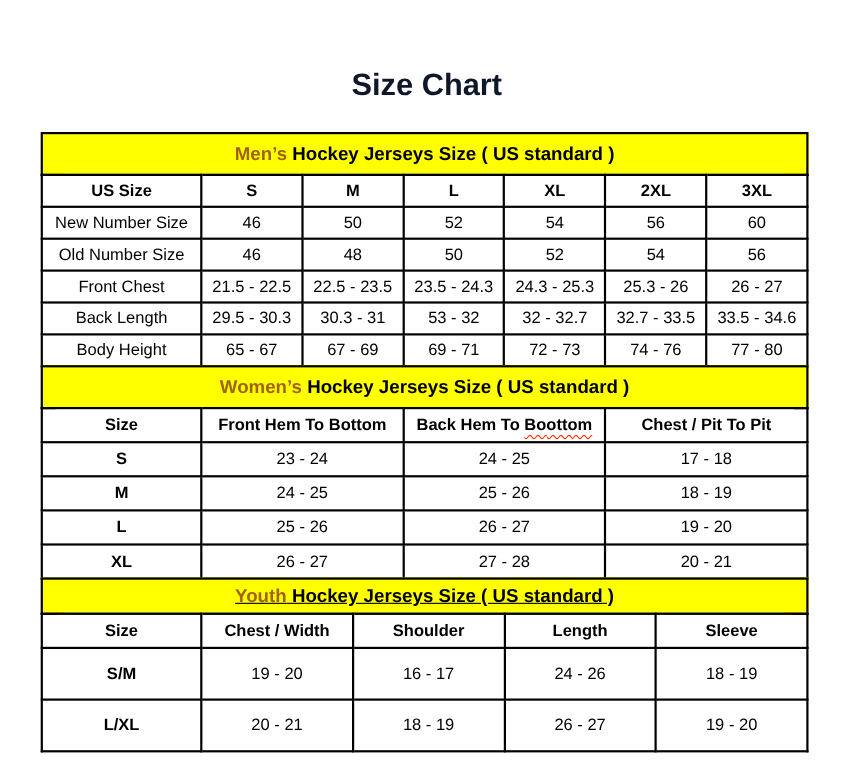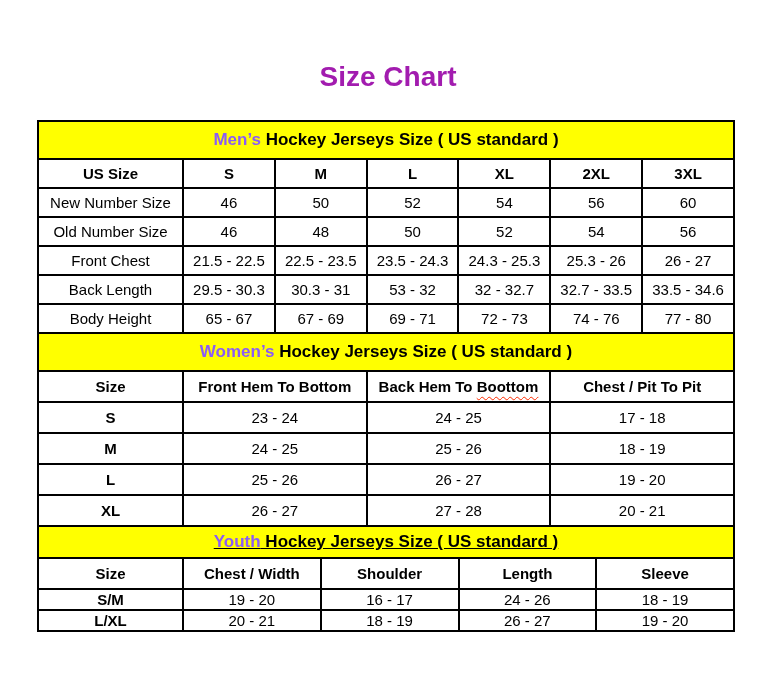--- a/index.html
+++ b/index.html
@@ -2,46 +2,46 @@
 <html><head>
 <meta charset="utf-8">
 <style>
   html, body { margin:0; padding:0; }
   body {
     width:776px; height:692px; background:#ffffff; overflow:hidden;
     font-family:"Liberation Sans", sans-serif; color:#000;
   }
   .page-title {
     margin:60px 0 26px 0; text-align:center;
-    font-size:28px; font-weight:bold; color:#a21caf; line-height:34px;
+    font-size:28px; font-weight:bold; color:#0f172a; line-height:34px;
   }
   .chart { width:698px; margin-left:37px; }
   .band {
     background:#ffff00; border:2px solid #000; text-align:center;
     font-weight:bold; font-size:17px; padding:8px 0; line-height:20px;
   }
   .band.compact { padding:5px 0;text-decoration:underline; }
-  .band .red { color:#8b5cf6; }
+  .band .red { color:#a16207; }
   table.tbl {
     width:100%; border-collapse:collapse; table-layout:fixed;
     margin-top:-2px; background:#fff;
   }
   .band + table.tbl { margin-top:-2px;border-radius:23px; }
   table.tbl + .band { margin-top:-2px; }
   .tbl th, .tbl td {
     border:2px solid #000; text-align:center; vertical-align:middle;
     font-size:15px; padding:4px 2px; line-height:19px;
     overflow:hidden; white-space:nowrap;
   }
   .tbl th { font-weight:bold; }
   .tbl td { font-weight:normal; }
   .tbl.bold-labels td.lbl { font-weight:bold; }
   .tbl.womens th, .tbl.womens td { padding:5px 2px; }
   .tbl.youth th { padding:5px 2px; }
-  .tbl.youth td { padding:0 2px; }
+  .tbl.youth td { padding:13px 2px; }
   .c-label { width:145px; }
   .sq {
     text-decoration-line:underline; text-decoration-style:wavy;
     text-decoration-color:#ff2a00; text-decoration-thickness:1px;
     text-underline-offset:4px;
   }
 </style>
 </head>
 <body>
 

